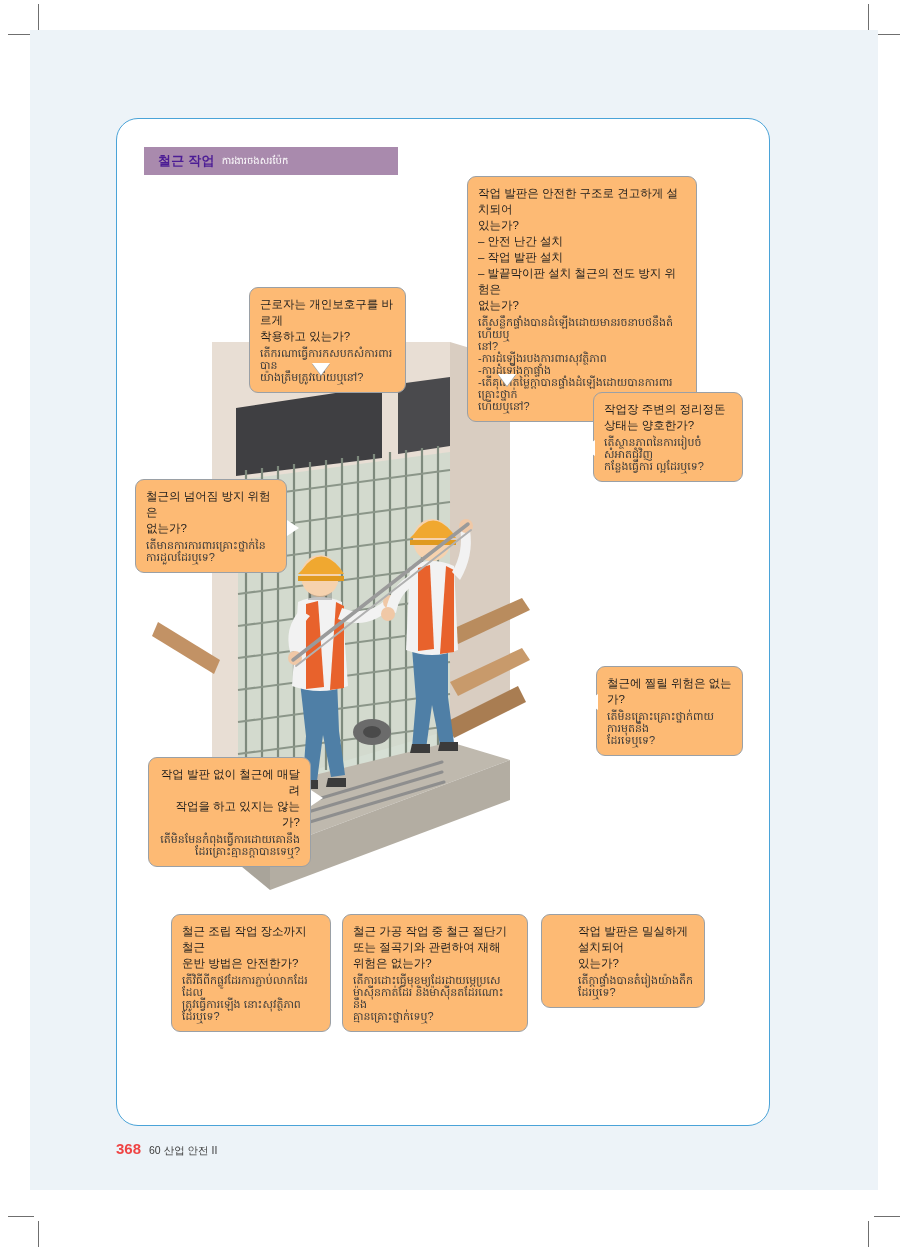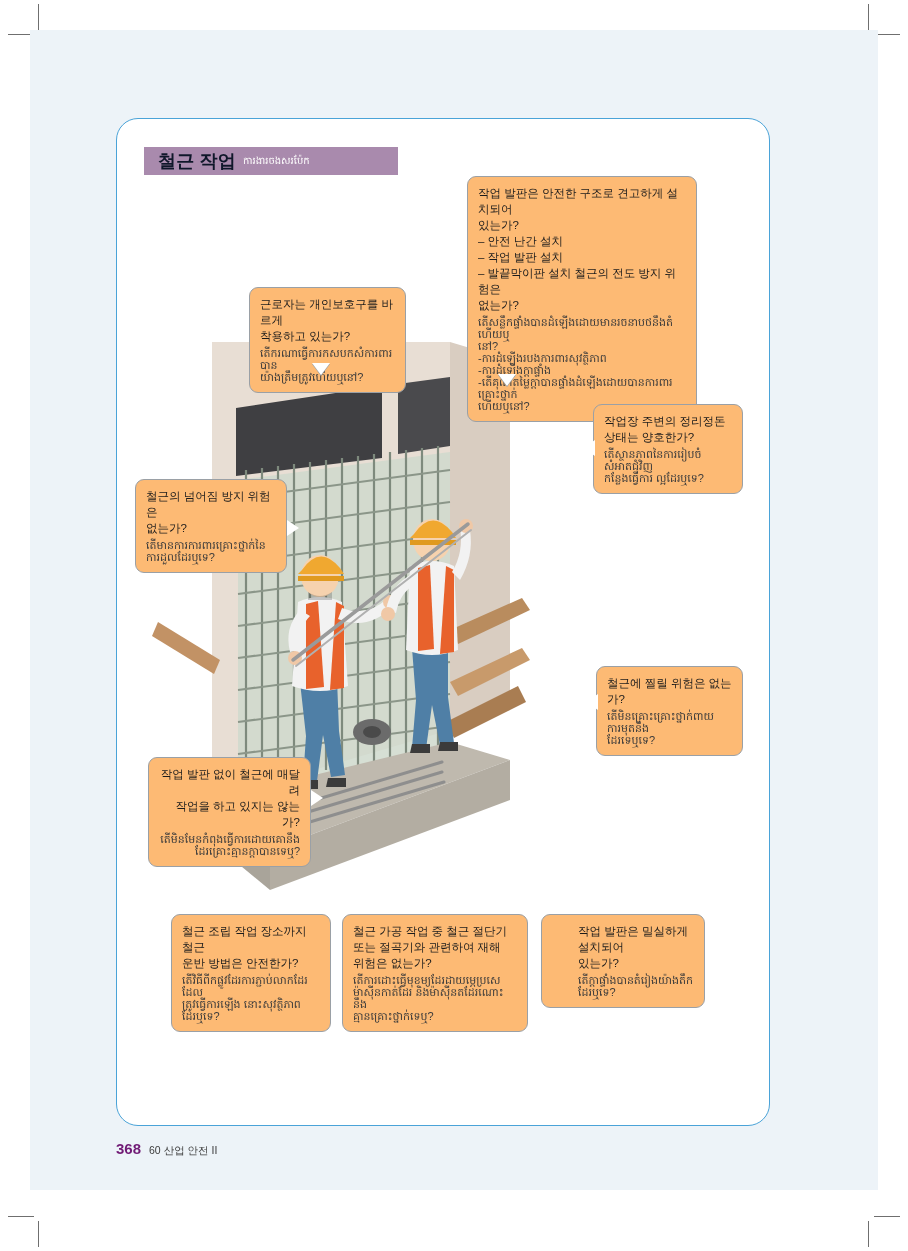--- a/index.html
+++ b/index.html
@@ -49,22 +49,22 @@
     left: 144px; top: 147px;
     width: 254px; height: 28px;
     background: #a98aad;
     display: flex;
     align-items: center;
     gap: 7px;
     padding-left: 14px;
     box-sizing: border-box;
   }
   .heading .ko {
-    color: #0f172a;
-    font-size: 18px;
+    color: #4c1d95;
+    font-size: 13px;
     font-weight: bold;
     letter-spacing: .2px;
   }
   .heading .km {
     color: #ffffff;
     font-size: 10px;
   }
 
   
   .scene {
@@ -131,21 +131,21 @@
   .footer {
     position: absolute;
     left: 116px; top: 1140px;
     display: flex;
     align-items: baseline;
     gap: 8px;
   }
   .footer .pageno {
     font-size: 15px;
     font-weight: bold;
-    color: #701a75;
+    color: #ef4444;
   }
   .footer .book {
     font-size: 10.5px;
     color: #3b3b3b;
   }
 </style>
 </head>
 <body>
 
 <div id="page">
@@ -299,21 +299,21 @@
   <div class="tail down" style="left:498px; top:374px;"></div>
 
   <div class="bubble" style="left:249px; top:287px; width:157px;">
     <div class="ko">근로자는 개인보호구를 바르게
 착용하고 있는가?</div>
     <div class="km">តើករណាធ្វើការកសបកសំការពារបាន
 យ៉ាងត្រឹមត្រូវហើយឬនៅ?</div>
   </div>
   <div class="tail down" style="left:312px; top:363px;"></div>
 
-  <div class="bubble" style="left:593px; top:404px; width:150px;">
+  <div class="bubble" style="left:593px; top:392px; width:150px;">
     <div class="ko">작업장 주변의 정리정돈
 상태는 양호한가?</div>
     <div class="km">តើស្ថានភាពនៃការរៀបចំសំអាតជុំវិញ
 កន្លែងធ្វើការ ល្អដែរឬទេ?</div>
   </div>
   <div class="tail left" style="left:583px; top:440px;"></div>
 
   <div class="bubble" style="left:135px; top:479px; width:152px;">
     <div class="ko">철근의 넘어짐 방지 위험은
 없는가?</div>

